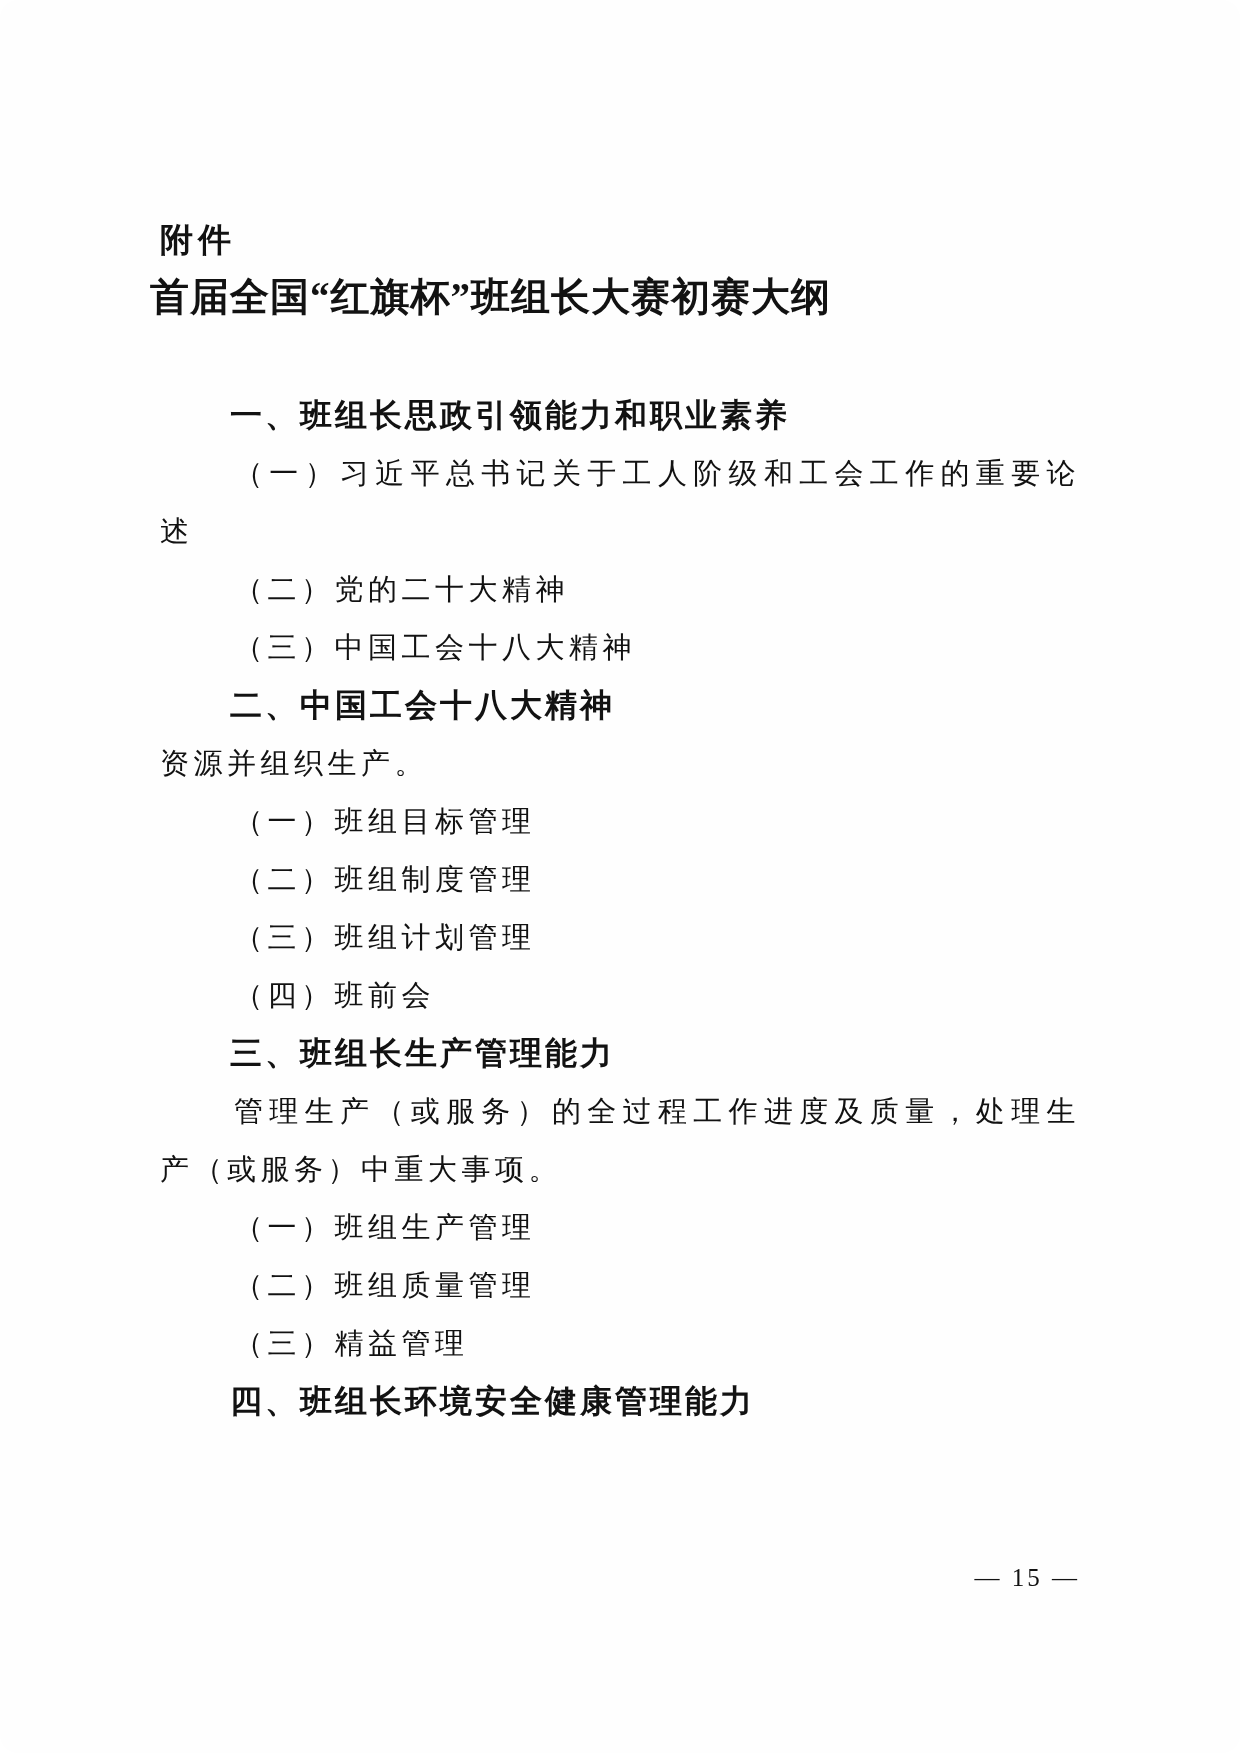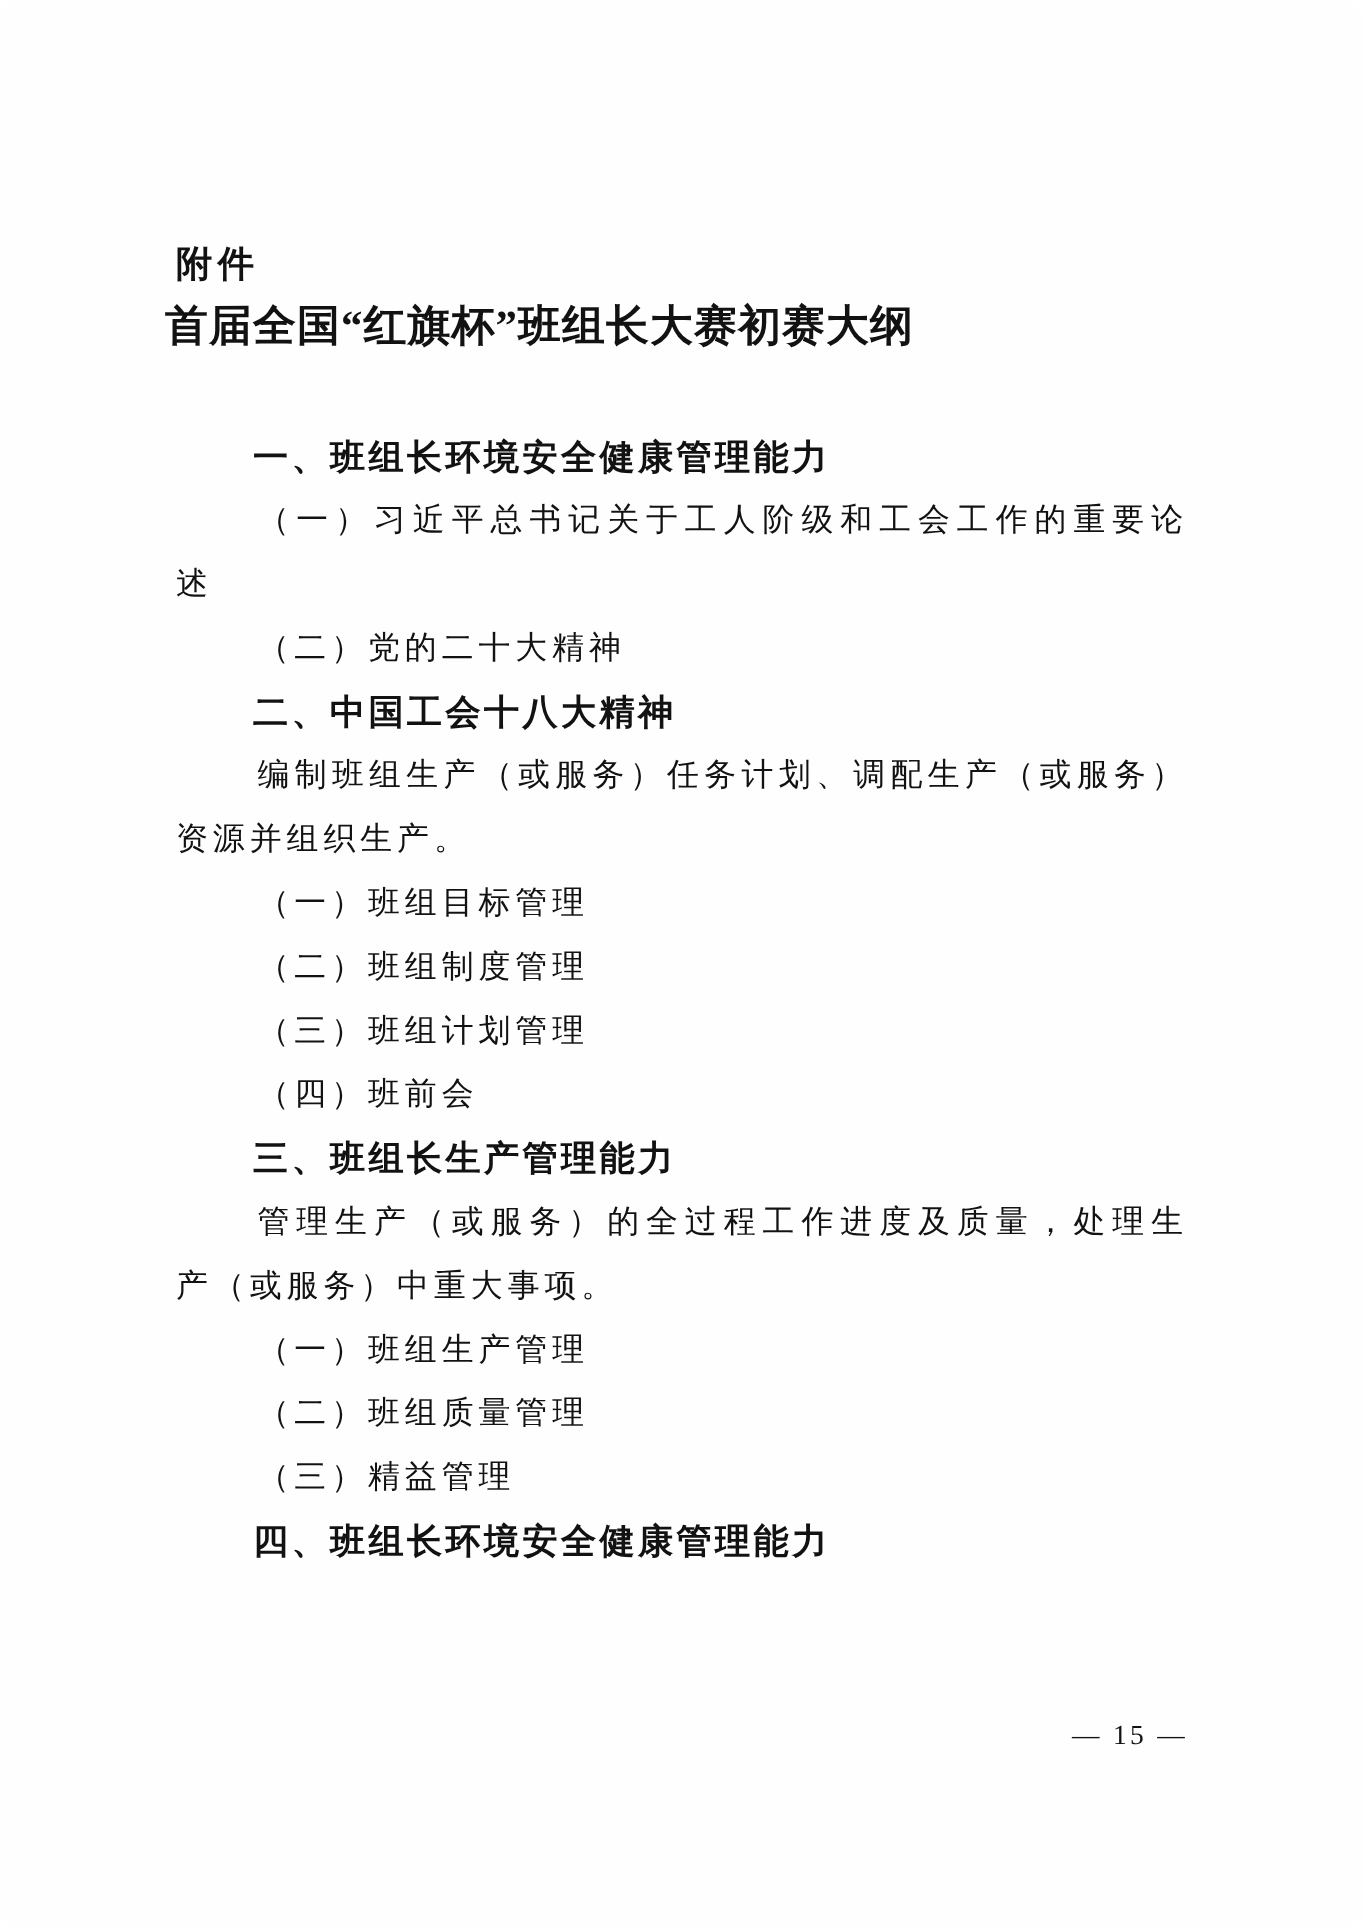--- a/index.html
+++ b/index.html
@@ -94,26 +94,26 @@
 </head>
 <body>
 
 <div class="page">
 
   <div class="attachment-label">附件</div>
 
   <div class="doc-title">首届全国“红旗杯”班组长大赛初赛大纲</div>
 
   <div class="content">
-      <div class="line heading">一、班组长环境安全健康管理能力</div>
+      <div class="line heading">一、班组长思政引领能力和职业素养</div>
       <div class="line body indent justify">（一）习近平总书记关于工人阶级和工会工作的重要论</div>
       <div class="line body">述</div>
       <div class="line body indent">（二）党的二十大精神</div>
+      <div class="line body indent">（三）中国工会十八大精神</div>
       <div class="line heading">二、中国工会十八大精神</div>
-      <div class="line body indent justify">编制班组生产（或服务）任务计划、调配生产（或服务）</div>
       <div class="line body">资源并组织生产。</div>
       <div class="line body indent">（一）班组目标管理</div>
       <div class="line body indent">（二）班组制度管理</div>
       <div class="line body indent">（三）班组计划管理</div>
       <div class="line body indent">（四）班前会</div>
       <div class="line heading">三、班组长生产管理能力</div>
       <div class="line body indent justify">管理生产（或服务）的全过程工作进度及质量，处理生</div>
       <div class="line body">产（或服务）中重大事项。</div>
       <div class="line body indent">（一）班组生产管理</div>
       <div class="line body indent">（二）班组质量管理</div>

